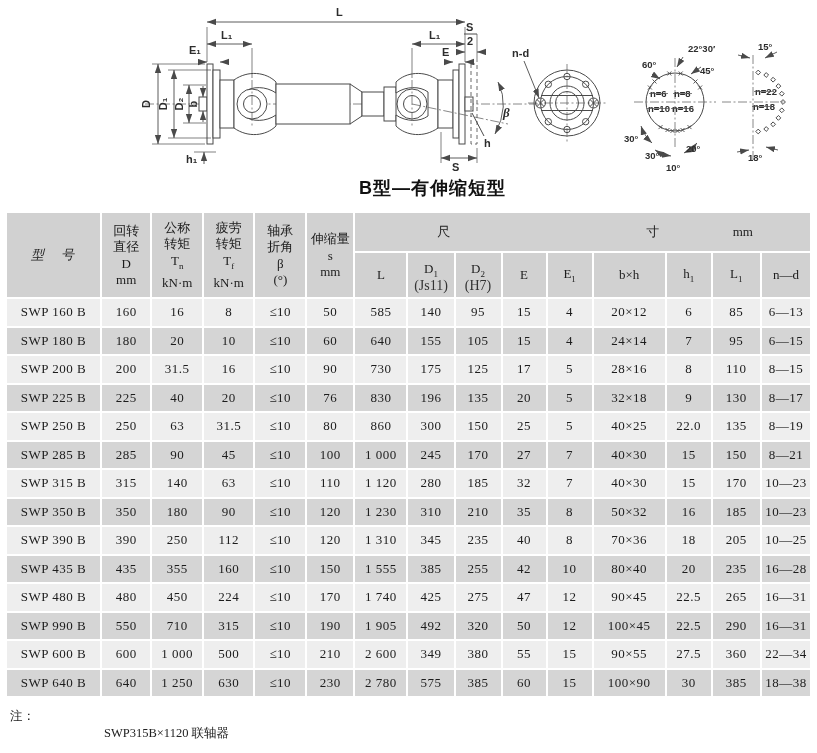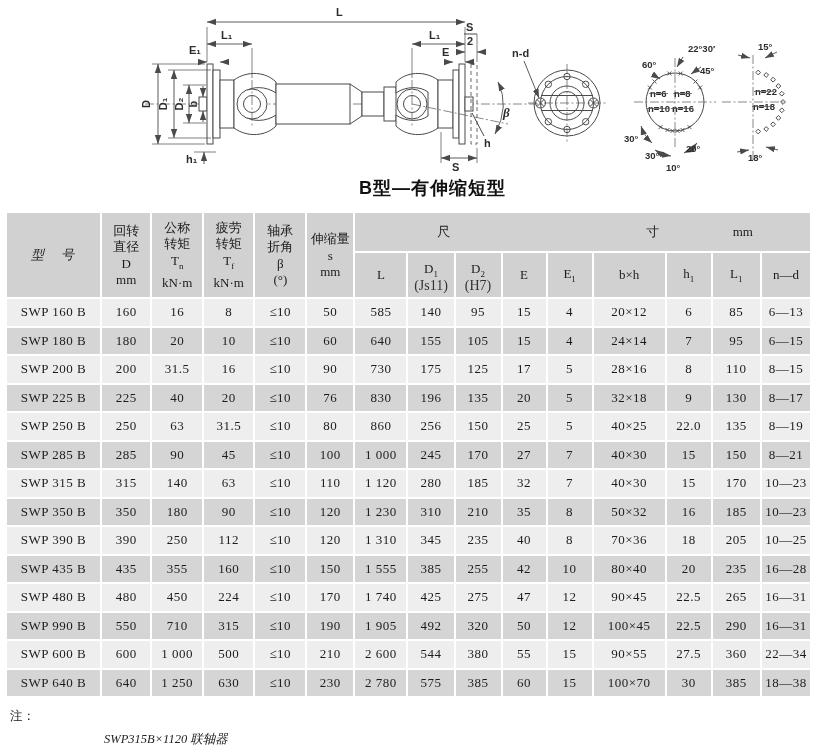--- a/index.html
+++ b/index.html
@@ -35,21 +35,21 @@
   sub{font-size:9px;}
   .model-hdr{letter-spacing:2px;white-space:pre;font-style:italic;}
   .size-pos{position:relative;width:100%;height:100%;}
   .size-pos span{position:absolute;top:50%;transform:translateY(-50%);}
   .size-l{left:18%;}
   .size-r{left:64%;}
   .size-u{left:83%;}
   .note{position:absolute;top:708px;left:10px;width:800px;font-size:12.5px;color:#222;}
   .note-line1{display:flex;}
   .note-label{width:36px;}
-  .note-line2{margin-left:94px;margin-top:6px;font-style:italic;}
+  .note-line2{margin-left:94px;}
 </style>
 </head>
 <body>
 
 <div class="page">
 
   <svg class="drawing" width="817" height="210" viewBox="0 0 817 210">
     <defs>
       <marker id="ae" markerWidth="11" markerHeight="8" refX="10" refY="3.5" orient="auto">
         <path d="M0,0 L10,3.5 L0,7 Z" fill="#4a4a4a"></path>
@@ -399,21 +399,21 @@
           <td>8—17</td>
         </tr>
         <tr class="row-odd">
           <td>SWP 250 B</td>
           <td>250</td>
           <td>63</td>
           <td>31.5</td>
           <td>≤10</td>
           <td>80</td>
           <td>860</td>
-          <td>256</td>
+          <td>300</td>
           <td>150</td>
           <td>25</td>
           <td>5</td>
           <td>40×25</td>
           <td>22.0</td>
           <td>135</td>
           <td>8—19</td>
         </tr>
         <tr class="row-even">
           <td>SWP 285 B</td>
@@ -535,42 +535,42 @@
           <td>16—31</td>
         </tr>
         <tr class="row-odd">
           <td>SWP 600 B</td>
           <td>600</td>
           <td>1 000</td>
           <td>500</td>
           <td>≤10</td>
           <td>210</td>
           <td>2 600</td>
-          <td>544</td>
+          <td>349</td>
           <td>380</td>
           <td>55</td>
           <td>15</td>
           <td>90×55</td>
           <td>27.5</td>
           <td>360</td>
           <td>22—34</td>
         </tr>
         <tr class="row-even">
           <td>SWP 640 B</td>
           <td>640</td>
           <td>1 250</td>
           <td>630</td>
           <td>≤10</td>
           <td>230</td>
           <td>2 780</td>
           <td>575</td>
           <td>385</td>
           <td>60</td>
           <td>15</td>
-          <td>100×70</td>
+          <td>100×90</td>
           <td>30</td>
           <td>385</td>
           <td>18—38</td>
         </tr>
       </tbody>
   </table>
 
   <div class="note">
     <div class="note-line1">
       <span class="note-label">注：</span>

